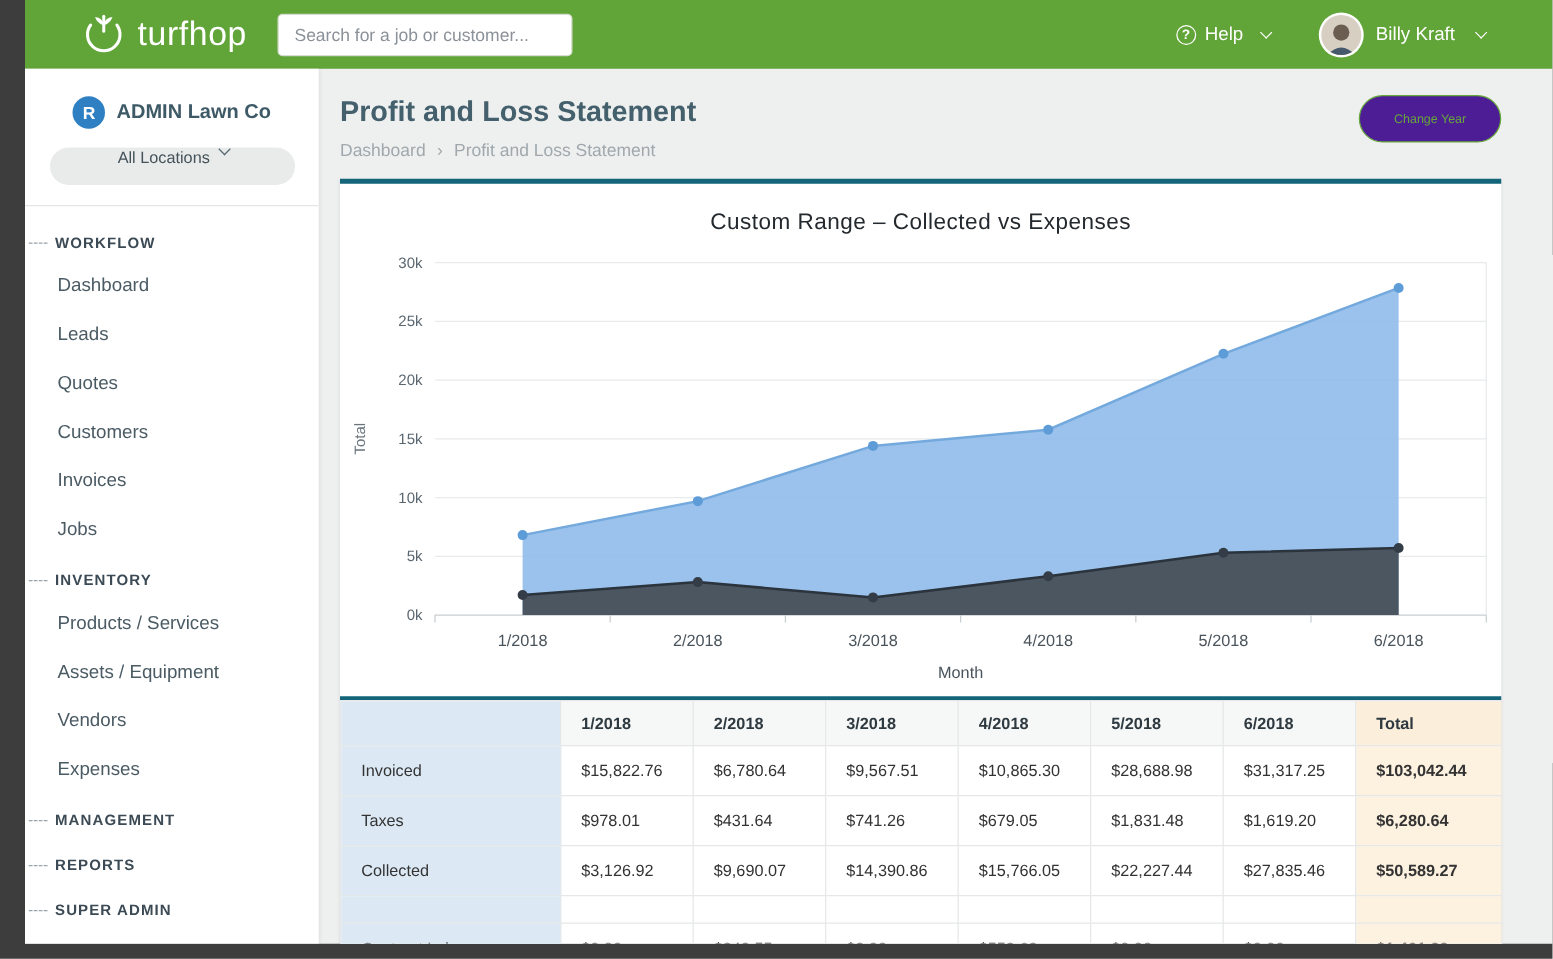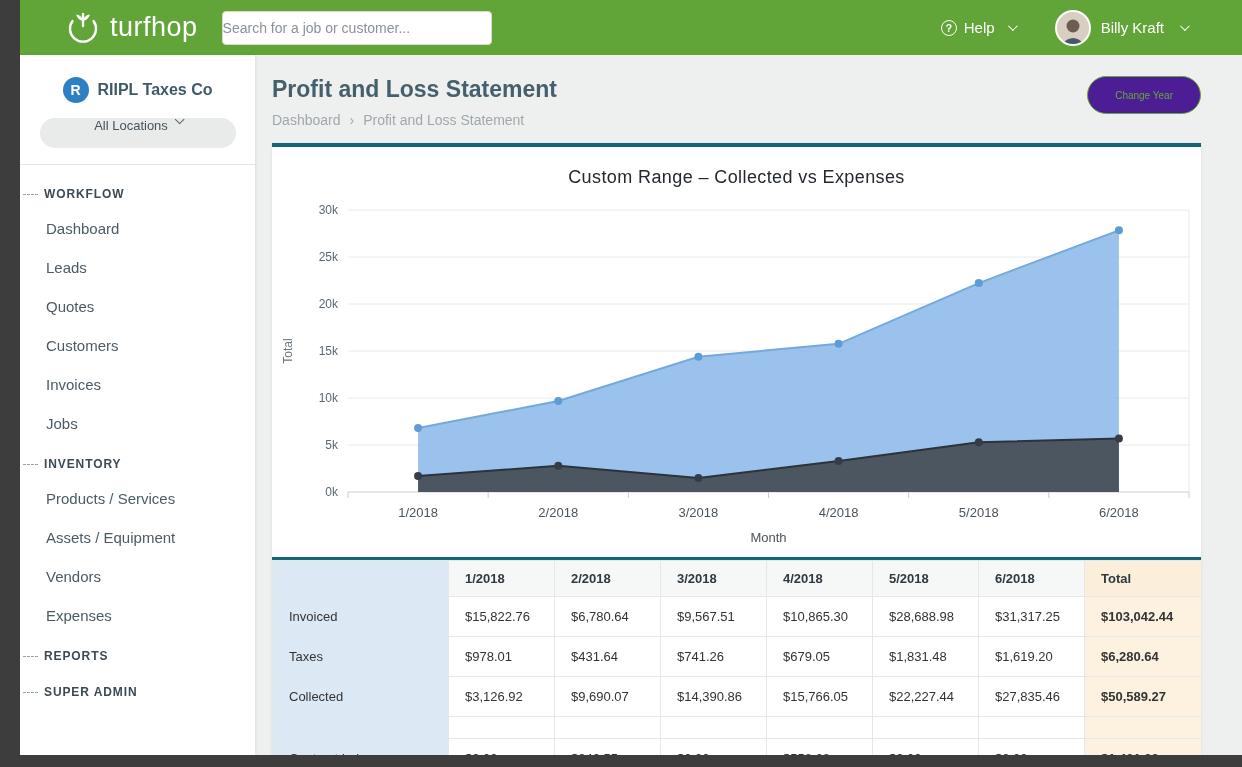--- a/index.html
+++ b/index.html
@@ -4,21 +4,21 @@
 <style>
   * { margin:0; padding:0; box-sizing:border-box; }
   html,body { width:1242px; height:767px; overflow:hidden; }
   body { background:#3d3d3d; font-family:"Liberation Sans", sans-serif; }
   .app { position:absolute; left:20px; top:0; width:1222px; height:755px; background:#eef0ef; overflow:hidden; display:flex; flex-direction:column; }
 
   
   .topbar { height:55px; background:#61a437; display:flex; align-items:center; padding:0 55px 0 45px; flex:0 0 auto; }
   .logo { display:flex; align-items:center; gap:9px; cursor:pointer; }
   .logo-text { color:#fff; font-size:27px; font-weight:normal; letter-spacing:.5px; }
-  .search-input { margin-left:24px; width:270px; height:34px; border:1px solid #d7dcd2; border-radius:4px; padding:0 0; font-size:14px; color:#333; background:#fff; outline:none; }
+  .search-input { margin-left:24px; width:236px; height:34px; border:1px solid #d7dcd2; border-radius:4px; padding:0 13px; font-size:14px; color:#333; background:#fff; outline:none; }
   .search-input::placeholder { color:#8b9198; }
   .topbar-right { margin-left:auto; display:flex; align-items:center; color:#fff; }
   .help { display:flex; align-items:center; gap:7px; font-size:15px; cursor:pointer; margin-right:40px; }
   .help-q { width:16px; height:16px; border:1.4px solid #fff; border-radius:50%; font-size:11px; display:flex; align-items:center; justify-content:center; font-weight:bold; }
   .chev { width:7px; height:7px; border-right:1.6px solid currentColor; border-bottom:1.6px solid currentColor; transform:rotate(45deg) translateY(-2px); display:inline-block; margin-left:6px; }
   .user { display:flex; align-items:center; gap:10px; font-size:15px; cursor:pointer; }
   .avatar { width:36px; height:36px; border-radius:50%; background:#d8cfc3; border:2px solid rgba(255,255,255,.95); overflow:hidden; display:flex; align-items:flex-end; justify-content:center; }
 
   
   .body-row { display:flex; flex:1; min-height:0; }
@@ -93,40 +93,41 @@
         <span class="chev"></span>
       </div>
     </div>
   </div>
 
   <div class="body-row">
 
     <div class="sidebar">
       <div class="company-row">
         <span class="company-badge">R</span>
-        <span class="company-name">RIIPL Taxes Co</span>
+        <span class="company-name">ADMIN Lawn Co</span>
       </div>
       <div class="locations-pill">
         <span>All Locations</span>
         <span class="chev"></span>
       </div>
       <div class="sidebar-divider"></div>
       <div class="nav">
           <div class="nav-section-header">WORKFLOW</div>
           <div class="nav-item">Dashboard</div>
           <div class="nav-item">Leads</div>
           <div class="nav-item">Quotes</div>
           <div class="nav-item">Customers</div>
           <div class="nav-item">Invoices</div>
           <div class="nav-item">Jobs</div>
           <div class="nav-section-header">INVENTORY</div>
           <div class="nav-item">Products / Services</div>
           <div class="nav-item">Assets / Equipment</div>
           <div class="nav-item">Vendors</div>
           <div class="nav-item">Expenses</div>
+          <div class="nav-section-header">MANAGEMENT</div>
           <div class="nav-section-header">REPORTS</div>
           <div class="nav-section-header">SUPER ADMIN</div>
         </div>
     </div>
 
     <div class="main">
       <div class="page-header">
         <div>
           <div class="page-title">Profit and Loss Statement</div>
           <div class="breadcrumb">

